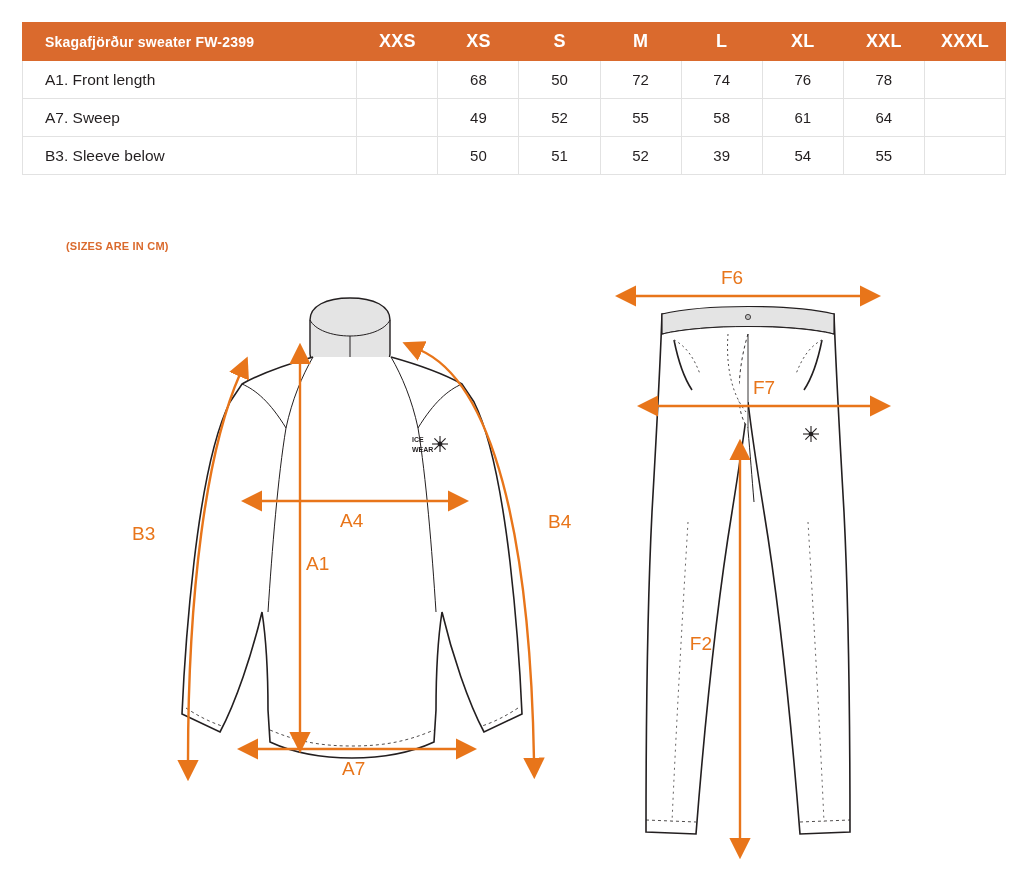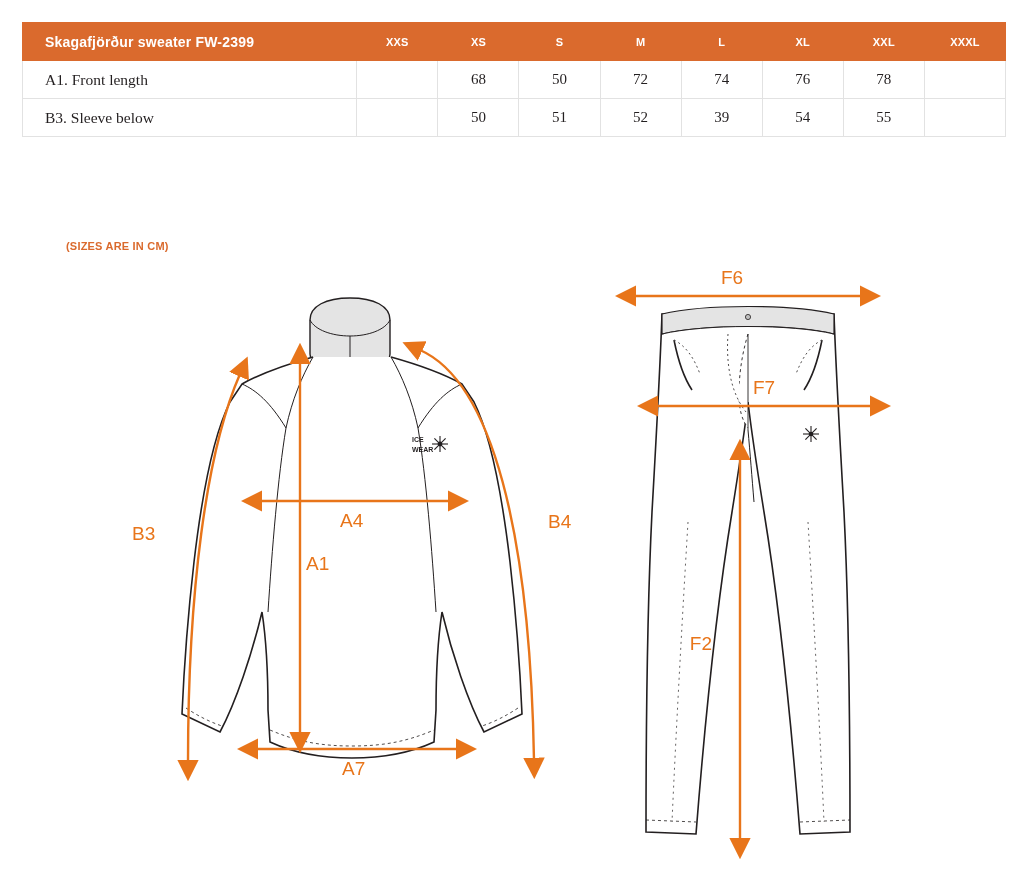--- a/index.html
+++ b/index.html
@@ -35,31 +35,31 @@
     border: 1px solid #e2e2e2;
     height: 37px;
     padding: 0;
     text-align: center;
     vertical-align: middle;
   }
   .size-table thead th {
     background: #da6a2d;
     color: #ffffff;
     border: 1px solid #da6a2d;
-    font-size: 11px;
+    font-size: 18px;
     font-weight: bold;
     letter-spacing: 0.2px;
   }
   .size-table thead th.name-col {
     text-align: left;
     padding-left: 22px;
     font-size: 14px;
   }
   .size-table tbody td {
-    font-family: Liberation Serif, serif;
+    font-family: Liberation Sans, sans-serif;
     font-size: 15px;
     color: #231f20;
     background: #ffffff;
   }
   .size-table tbody td.name-col {
     text-align: left;
     padding-left: 22px;
     font-size: 15.5px;
   }
   .col-name { width: 334px; }
@@ -140,20 +140,31 @@
     <tbody>
       <tr>
         <td class="name-col">A1. Front length</td>
         <td></td>
         <td>68</td>
         <td>50</td>
         <td>72</td>
         <td>74</td>
         <td>76</td>
         <td>78</td>
+        <td></td>
+      </tr>
+      <tr>
+        <td class="name-col">A7. Sweep</td>
+        <td></td>
+        <td>49</td>
+        <td>52</td>
+        <td>55</td>
+        <td>58</td>
+        <td>61</td>
+        <td>64</td>
         <td></td>
       </tr>
       <tr>
         <td class="name-col">B3. Sleeve below</td>
         <td></td>
         <td>50</td>
         <td>51</td>
         <td>52</td>
         <td>39</td>
         <td>54</td>

